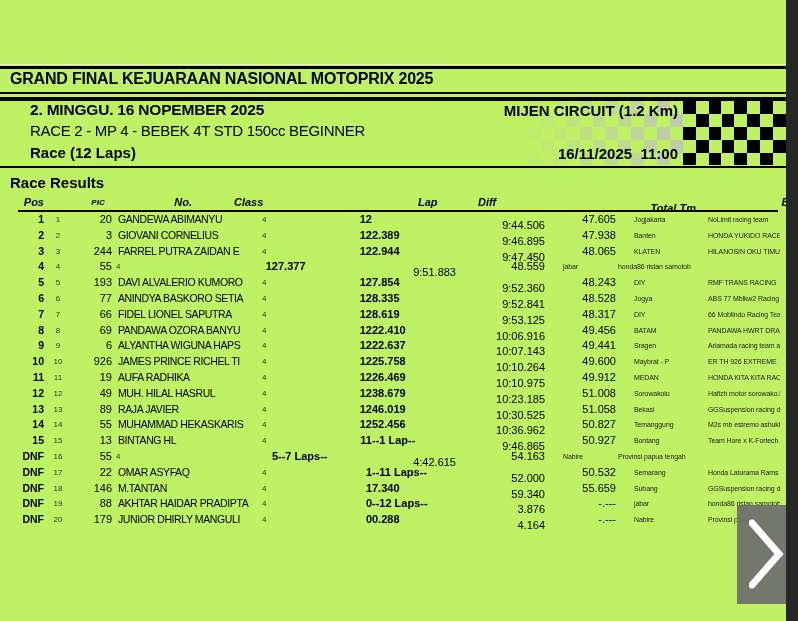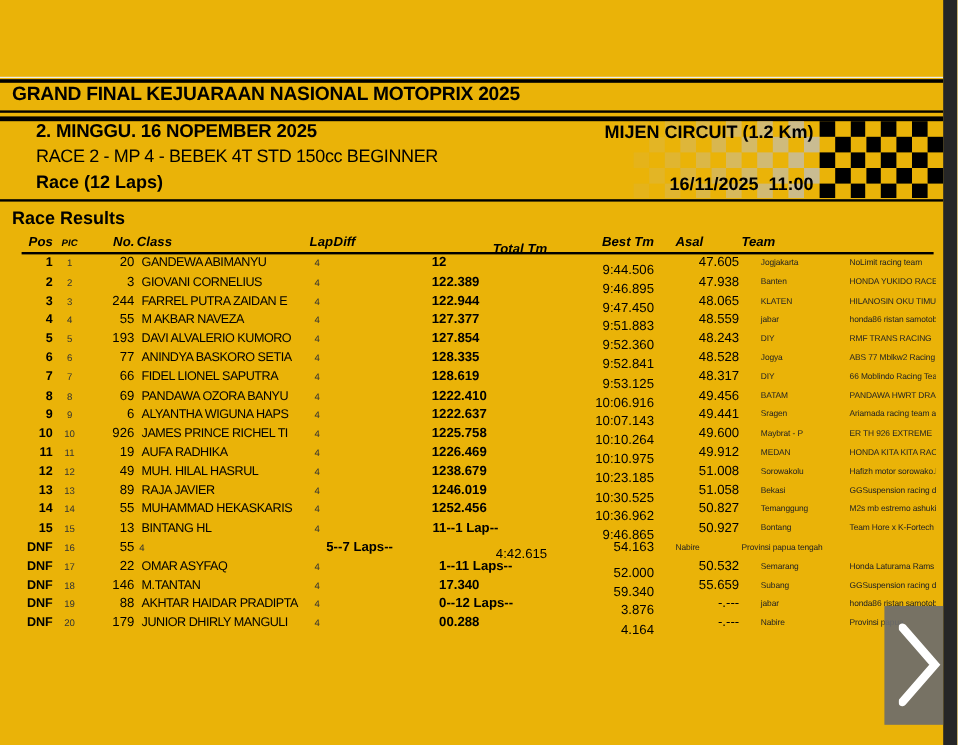--- a/index.html
+++ b/index.html
@@ -1,30 +1,30 @@
 <!DOCTYPE html>
 <html><head>
 <meta charset="utf-8">
 <style>
   html,body{margin:0;padding:0;background:#fff;}
-  .canvas{position:relative;width:798px;height:621px;background:#eab308;overflow:hidden;
+  .canvas{position:relative;width:798px;height:621px;background:#bef264;overflow:hidden;
           font-family:"Liberation Sans",sans-serif;color:#000;}
   .rule{position:absolute;left:0;background:#000;}
   .faint{position:absolute;left:0;background:#ededed;}
   .t-title{position:absolute;left:10px;top:70px;font-size:16px;font-weight:bold;letter-spacing:-0.2px;white-space:nowrap;}
   .t-date{position:absolute;left:30px;top:101px;font-size:15.5px;font-weight:bold;letter-spacing:-0.2px;white-space:nowrap;z-index:3;}
   .t-circuit{position:absolute;right:120px;top:102px;font-size:15px;font-weight:bold;white-space:nowrap;z-index:3;}
   .t-race{position:absolute;left:30px;top:122px;font-size:15px;font-weight:normal;letter-spacing:-0.3px;white-space:nowrap;z-index:3;}
   .t-laps{position:absolute;left:30px;top:144px;font-size:15px;font-weight:bold;white-space:nowrap;z-index:3;}
   .t-dt{position:absolute;right:120px;top:145px;font-size:15px;font-weight:bold;white-space:pre;z-index:3;}
   .t-section{position:absolute;left:10px;top:174px;font-size:15px;font-weight:bold;}
   .flag{position:absolute;left:528px;top:101px;width:258px;height:64.5px;z-index:1;}
   .flag div{position:absolute;}
   .thead,.tbody{position:absolute;left:18px;width:762px;}
-  .thead{top:195px;}
+  .thead{top:195px;gap:40px;}
   .hrule{position:absolute;left:18px;top:210px;width:760px;height:2px;background:#000;}
   .tbody{top:212px;}
   .row{display:grid;grid-template-columns:26px 28px 40px 146px 20px 94px 84px 89px 71px 90px 74px;
        height:15.8px;align-items:center;}
   .cell{font-size:11px;line-height:15.8px;white-space:nowrap;overflow:hidden;}
   .c-pos{text-align:right;font-weight:bold;font-size:10.5px;}
   .c-pic{text-align:center;font-size:8px;color:#333;}
   .c-no{text-align:right;}
   .c-name{padding-left:6px;font-size:10.5px;letter-spacing:-0.4px;}
   .c-cls{padding-left:4px;font-size:8px;color:#333;}
@@ -167,21 +167,20 @@
     <div class="cell c-diff">2.944</div>
     <div class="cell c-total">9:47.450</div>
     <div class="cell c-best">48.065</div>
     <div class="cell c-asal">KLATEN</div>
     <div class="cell c-team">HILANOSIN OKU TIMUR</div>
   </div>
       <div class="row">
     <div class="cell c-pos">4</div>
     <div class="cell c-pic">4</div>
     <div class="cell c-no">55</div>
-    <div class="cell c-name">M AKBAR NAVEZA</div>
     <div class="cell c-cls">4</div>
     <div class="cell c-laps">12</div>
     <div class="cell c-diff">7.377</div>
     <div class="cell c-total">9:51.883</div>
     <div class="cell c-best">48.559</div>
     <div class="cell c-asal">jabar</div>
     <div class="cell c-team">honda86 ristan samotob</div>
   </div>
       <div class="row">
     <div class="cell c-pos">5</div>

